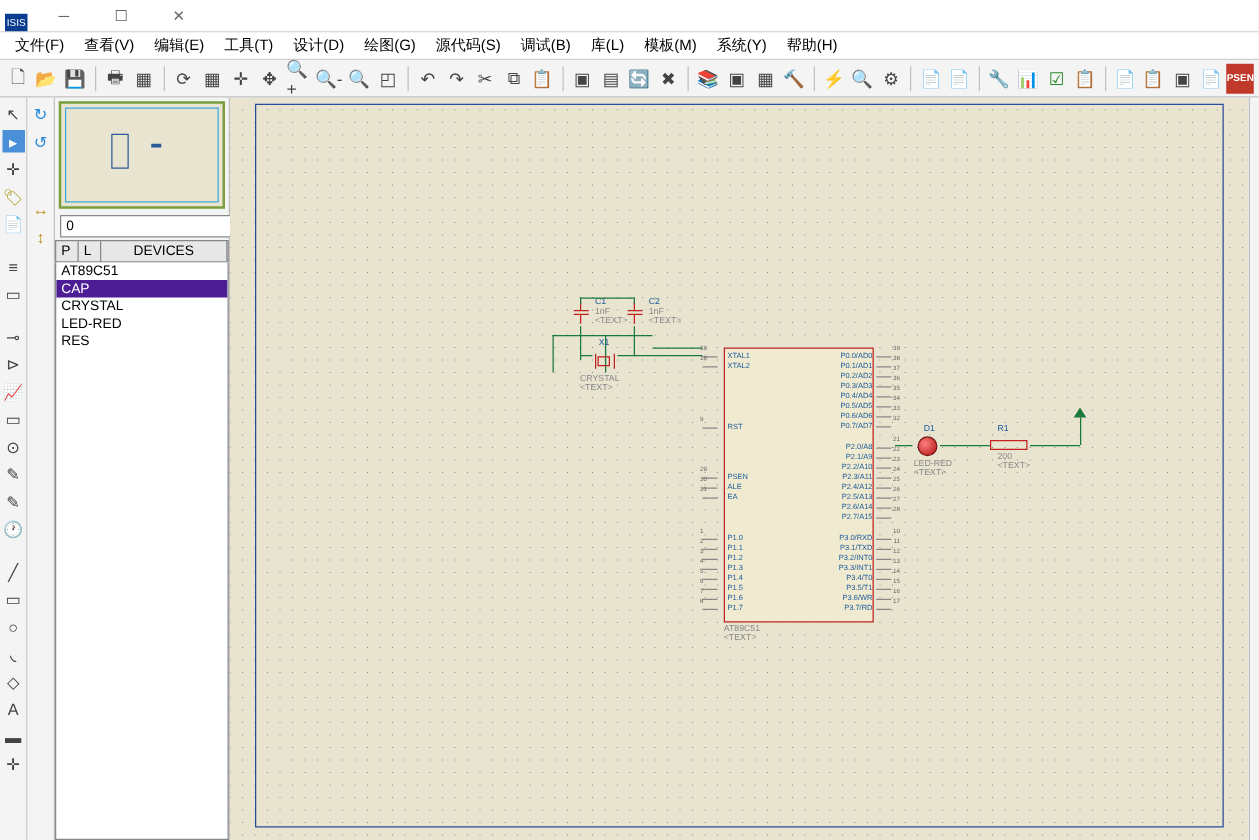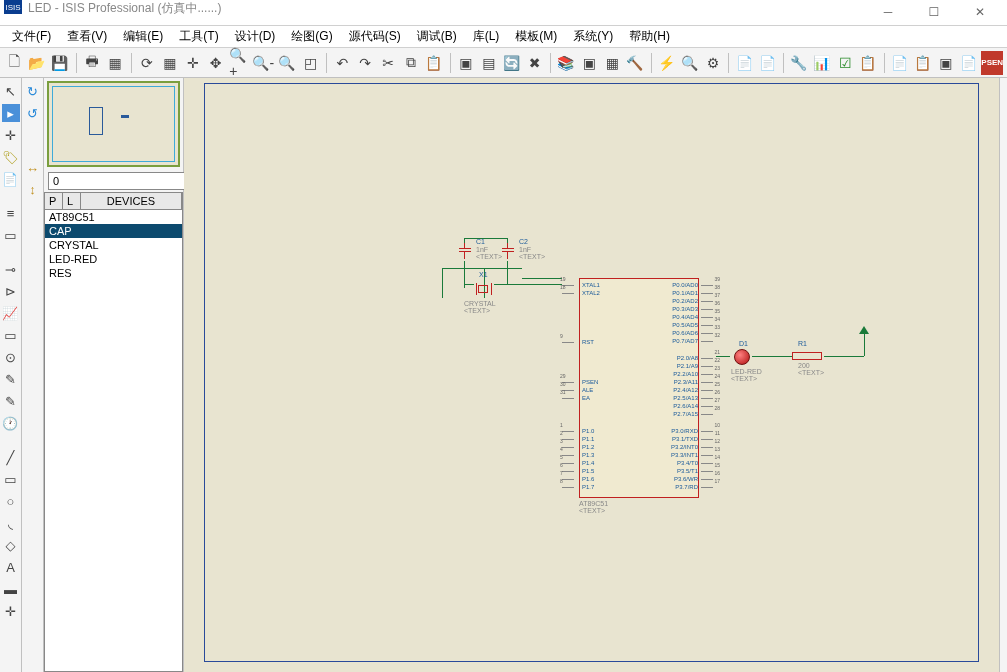--- a/index.html
+++ b/index.html
@@ -1,19 +1,19 @@
 <!DOCTYPE html>
 <html><head>
 <meta charset="utf-8">
 <style>
 * { box-sizing: border-box; margin: 0; padding: 0; }
 body { font-family: "Microsoft YaHei", Arial, sans-serif; font-size: 12px; background: #f0f0f0; width: 1007px; height: 672px; overflow: hidden; display: flex; flex-direction: column; }
 
 
-.titlebar { height: 26px; background: #fff; display: flex; align-items: flex-start; padding: 0 4px; border-bottom: 1px solid #d0d0d0; }
+.titlebar { height: 26px; background: #fff; display: flex; align-items: flex-end; padding: 0 4px; border-bottom: 1px solid #d0d0d0; }
 .titlebar .app-icon { width: 18px; height: 14px; background: #0a3d8f; color: #fff; font-size: 8px; display: flex; align-items: center; justify-content: center; margin-right: 6px; }
 .titlebar .title { color: #888; flex: 1; }
 .winbtns { display: flex; }
 .winbtn { width: 46px; height: 24px; display: flex; align-items: center; justify-content: center; color: #666; cursor: pointer; }
 
 
 .menubar { height: 22px; background: #fff; display: flex; align-items: center; padding: 0 4px; border-bottom: 1px solid #d0d0d0; }
 .menubar .mi { padding: 2px 8px; cursor: pointer; }
 
 
@@ -38,21 +38,21 @@
 .navinput { flex: 1; height: 18px; border: 1px solid #888; background: #fff; padding: 0 4px; font-size: 11px; }
 
 .devhdr { height: 18px; display: flex; border: 1px solid #888; background: #e8e8e8; }
 .devhdr .c { border-right: 1px solid #888; padding: 1px 4px; font-size: 11px; display: flex; align-items: center; cursor: pointer; }
 .devhdr .c1 { width: 18px; }
 .devhdr .c2 { width: 18px; }
 .devhdr .c3 { flex: 1; justify-content: center; }
 
 .devlist { flex: 1; background: #fff; border: 1px solid #888; border-top: none; overflow: auto; }
 .devitem { padding: 1px 4px; font-size: 11px; cursor: pointer; }
-.devitem.sel { background: #0c4a6e; color: #fff; }
+.devitem.sel { background: #4c1d95; color: #fff; }
 
 
 .canvas-wrap { flex: 1; position: relative; overflow: hidden; }
 .canvas { position: absolute; inset: 0; background: #e8e4d0; }
 .dotgrid { position: absolute; inset: 0; background-image: radial-gradient(circle, #888 0.5px, transparent 0.5px); background-size: 10px 10px; background-position: 5px 5px; }
 .schematic { position: absolute; top: 5px; left: 20px; right: 20px; bottom: 10px; border: 1.5px solid #2a4a9a; pointer-events: none; }
 
 
 .comp { position: absolute; font-size: 7px; font-family: Arial; pointer-events: auto; }
 .lbl { font-size: 7px; color: #1a5a9a; white-space: nowrap; }
@@ -82,21 +82,20 @@
 
 
 .rightstrip { width: 8px; background: #f4f4f4; border-left: 1px solid #c0c0c0; }
 
 </style>
 </head>
 <body>
 
 <div class="titlebar">
   <div class="app-icon">ISIS</div>
-  <div class="title">LED - ISIS Professional (仿真中......)</div>
   <div class="winbtns">
     <div class="winbtn">─</div>
     <div class="winbtn">☐</div>
     <div class="winbtn close">✕</div>
   </div>
 </div>
 
 <div class="menubar">
   <div class="mi">文件(F)</div>
   <div class="mi">查看(V)</div>

